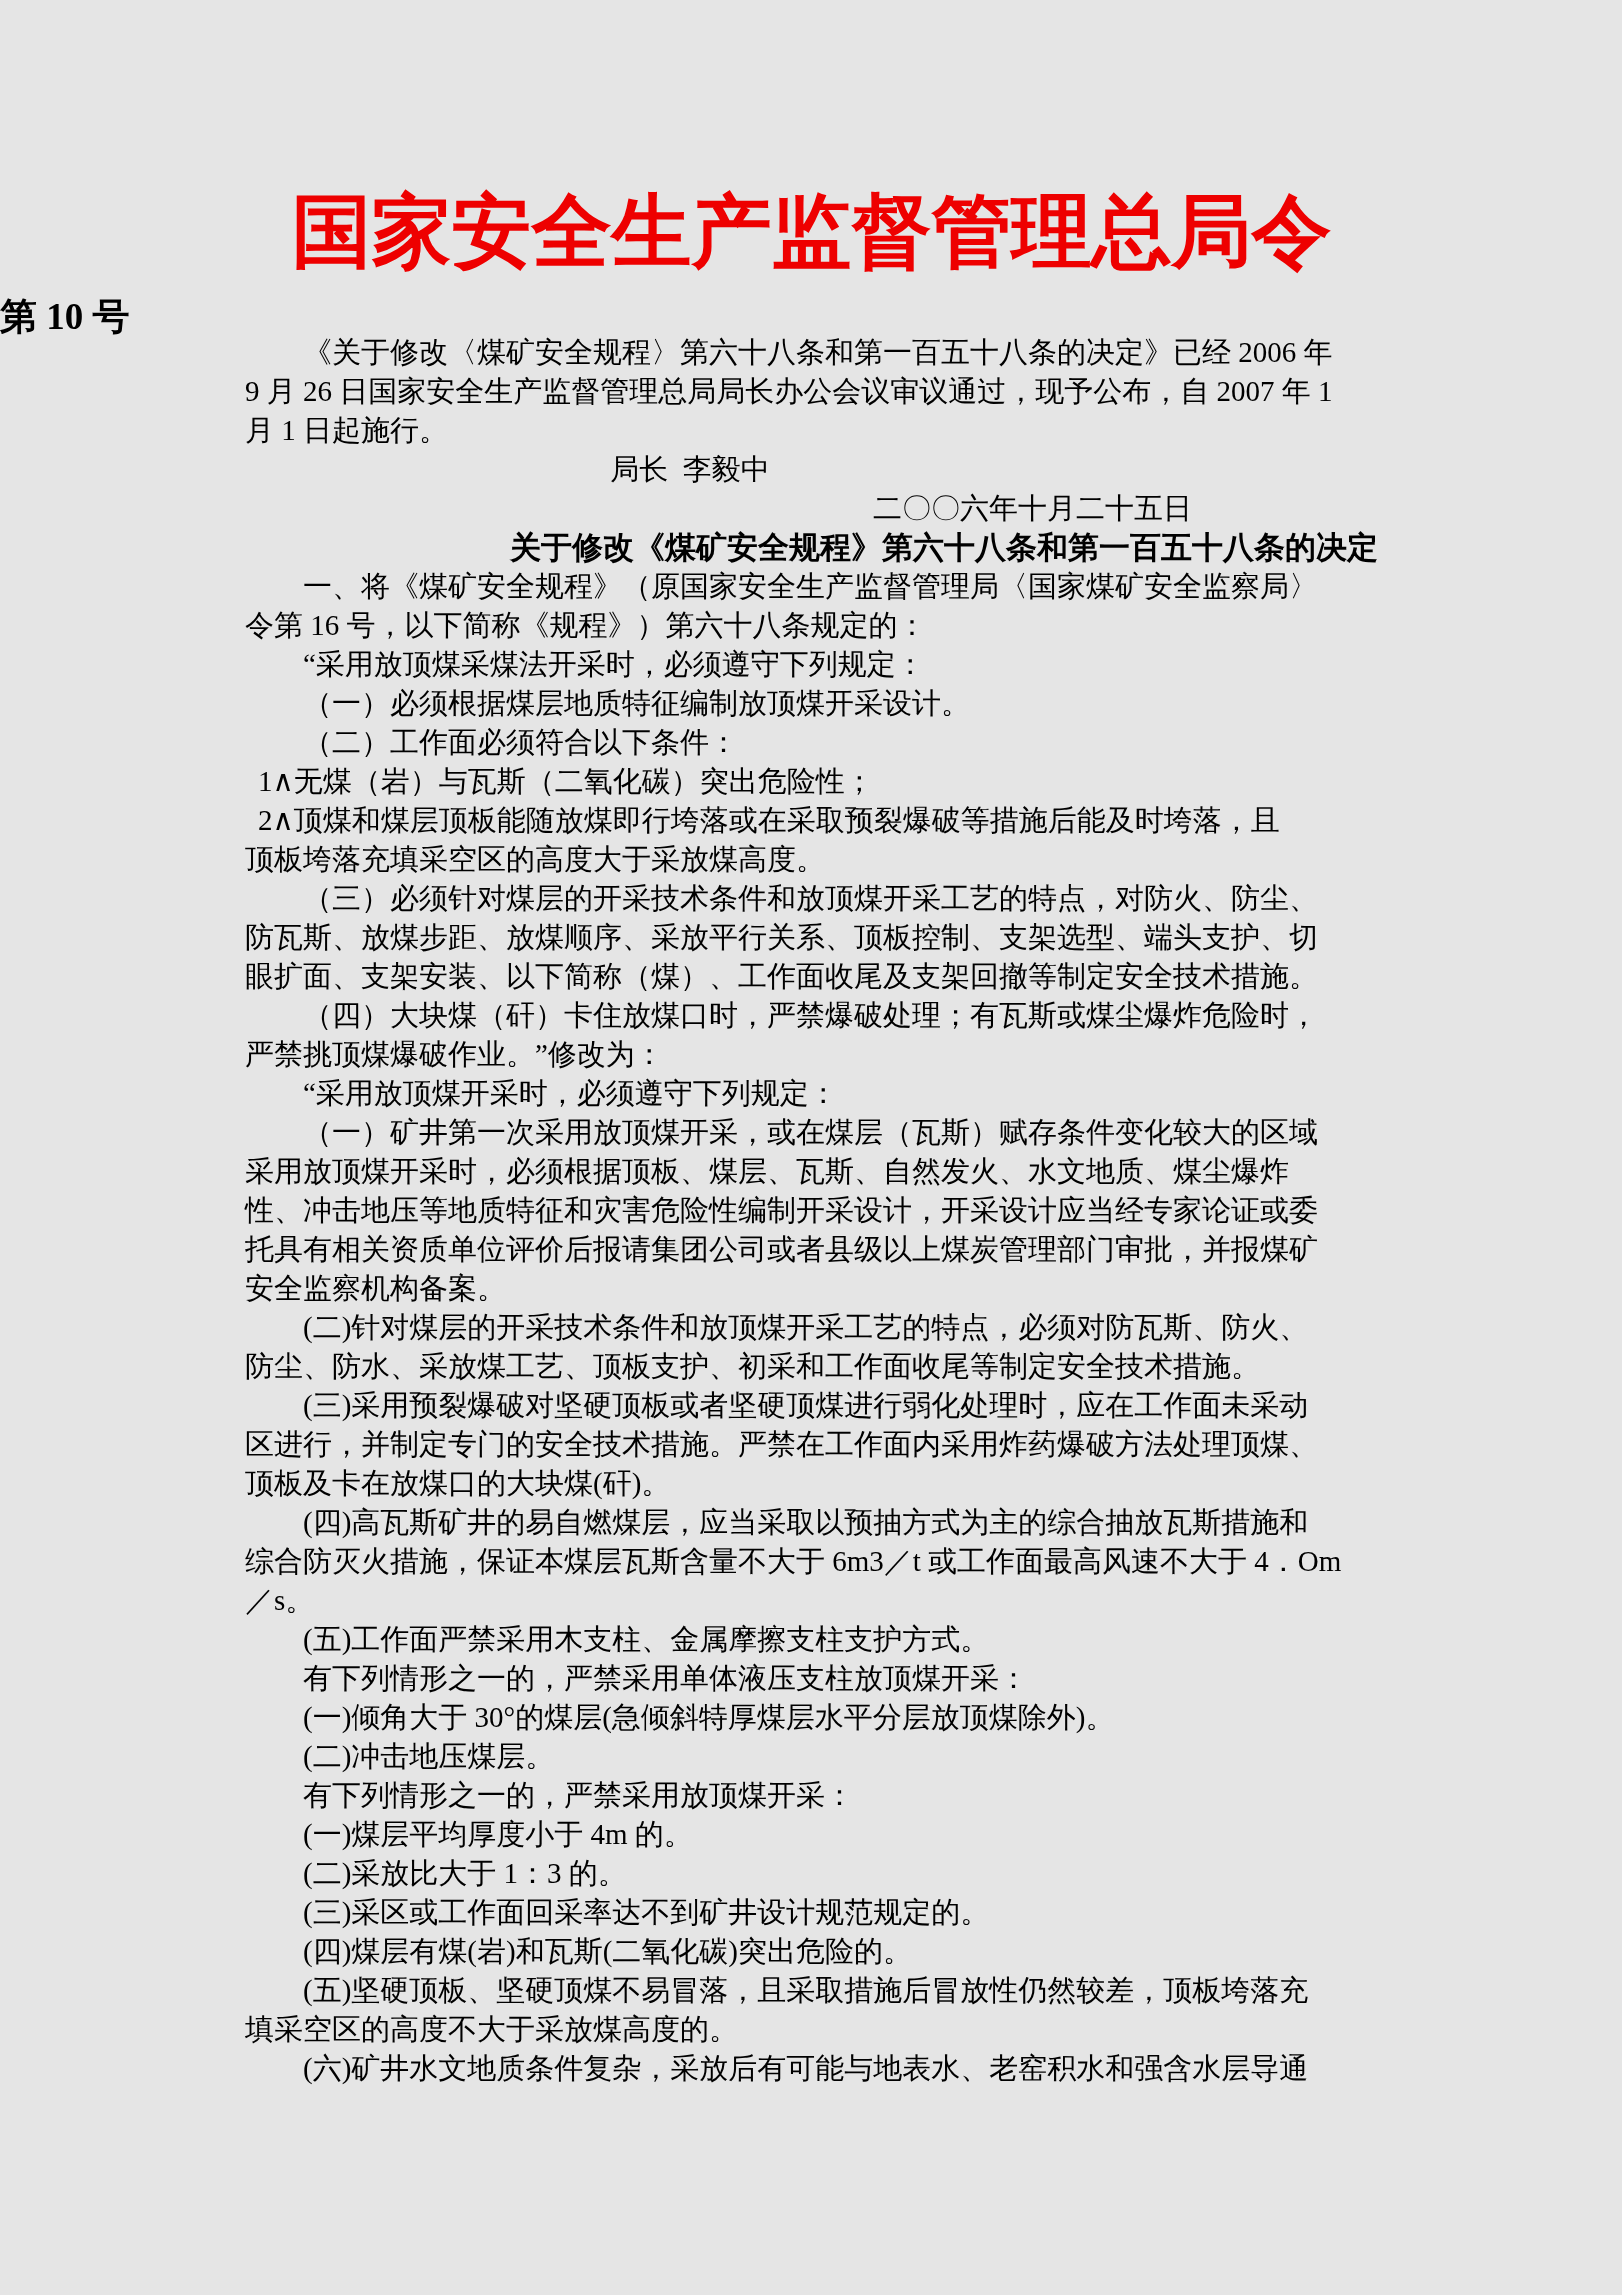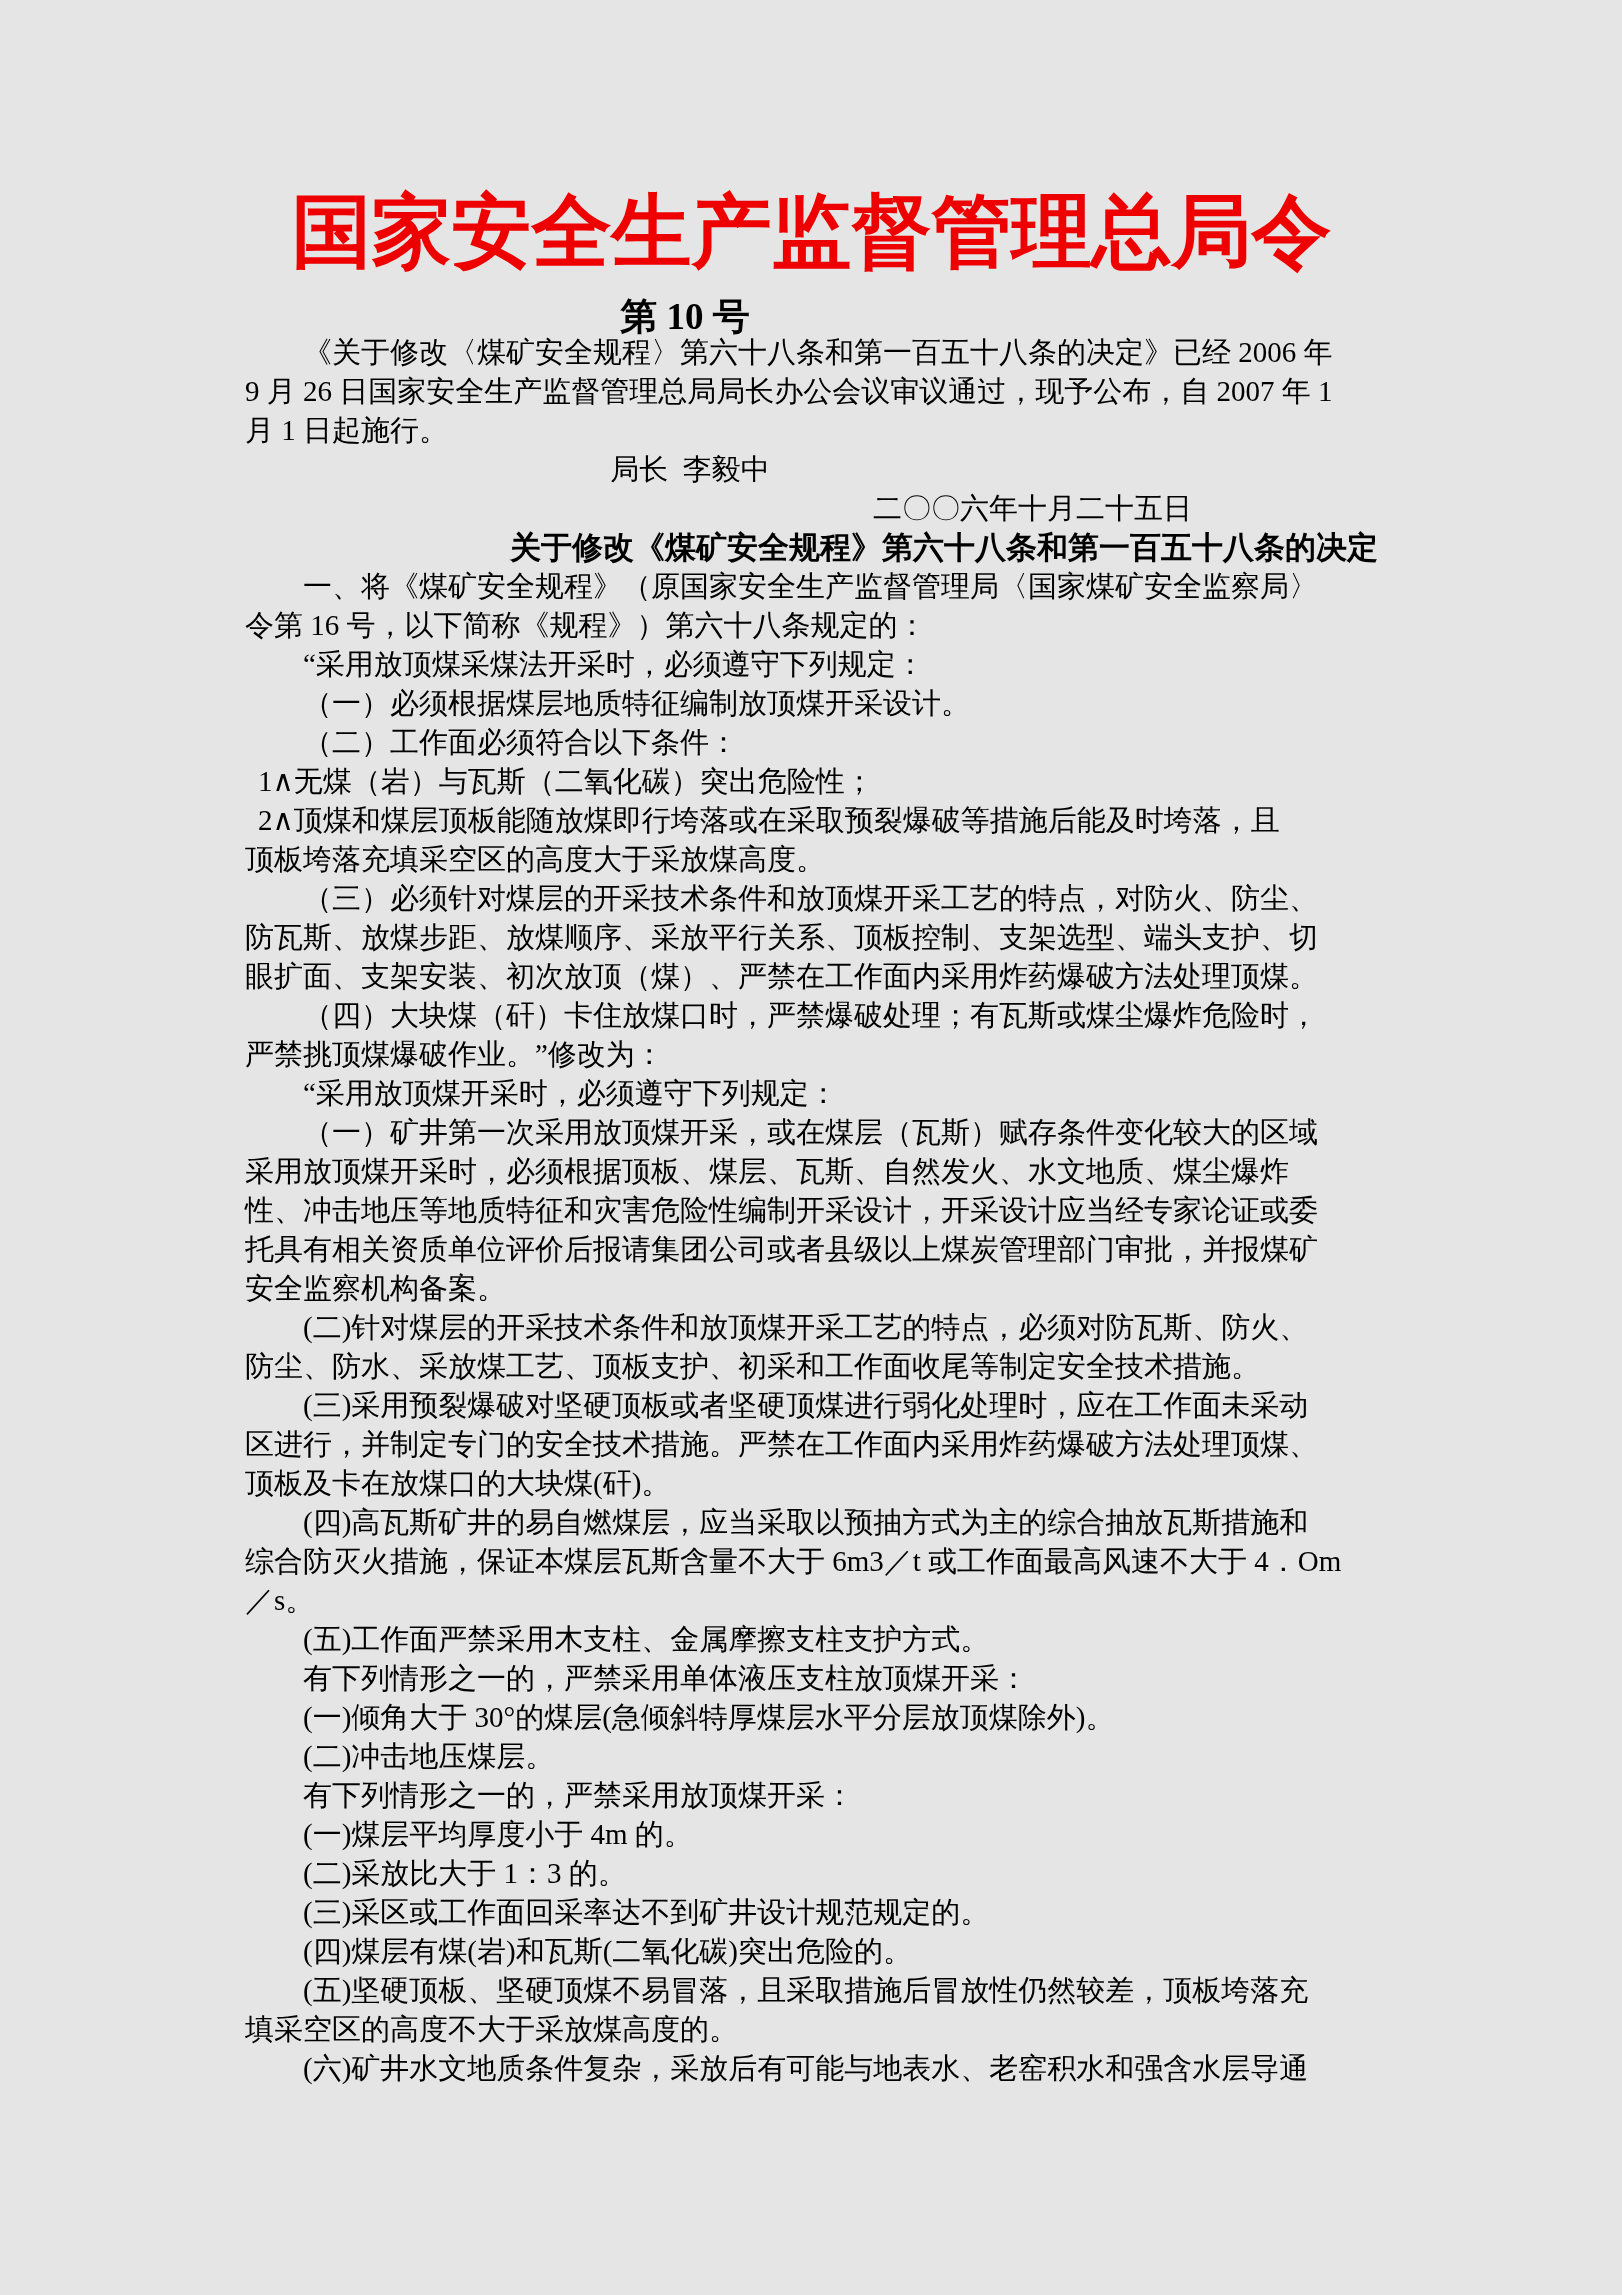--- a/index.html
+++ b/index.html
@@ -26,26 +26,25 @@
     font-size: 80px;
     line-height: 111px;
     font-weight: bold;
     white-space: nowrap;
   }
   .issue-no {
     position: absolute;
     top: 291px;
     left: 0;
     width: 1354px;
-    text-align: center;
+    text-align: left;
     font-size: 37px;
     line-height: 52px;
     font-weight: bold;
     white-space: pre;
-    margin-left: 8px;
   }
   .body-text {
     position: absolute;
     top: 333px;
     left: 245px;
     width: 1133px;
     font-size: 29px;
     line-height: 39px;
   }
   .ln {
@@ -79,21 +78,21 @@
       <div class="ln l-p">一、将《煤矿安全规程》（原国家安全生产监督管理局〈国家煤矿安全监察局〉</div>
       <div class="ln l-c">令第 16 号，以下简称《规程》）第六十八条规定的：</div>
       <div class="ln l-p">“采用放顶煤采煤法开采时，必须遵守下列规定：</div>
       <div class="ln l-p">（一）必须根据煤层地质特征编制放顶煤开采设计。</div>
       <div class="ln l-p">（二）工作面必须符合以下条件：</div>
       <div class="ln l-num">1∧无煤（岩）与瓦斯（二氧化碳）突出危险性；</div>
       <div class="ln l-num">2∧顶煤和煤层顶板能随放煤即行垮落或在采取预裂爆破等措施后能及时垮落，且</div>
       <div class="ln l-c">顶板垮落充填采空区的高度大于采放煤高度。</div>
       <div class="ln l-p">（三）必须针对煤层的开采技术条件和放顶煤开采工艺的特点，对防火、防尘、</div>
       <div class="ln l-c">防瓦斯、放煤步距、放煤顺序、采放平行关系、顶板控制、支架选型、端头支护、切</div>
-      <div class="ln l-c">眼扩面、支架安装、初次放顶（煤）、严禁在工作面内采用炸药爆破方法处理顶煤。</div>
+      <div class="ln l-c">眼扩面、支架安装、以下简称（煤）、工作面收尾及支架回撤等制定安全技术措施。</div>
       <div class="ln l-p">（四）大块煤（矸）卡住放煤口时，严禁爆破处理；有瓦斯或煤尘爆炸危险时，</div>
       <div class="ln l-c">严禁挑顶煤爆破作业。”修改为：</div>
       <div class="ln l-p">“采用放顶煤开采时，必须遵守下列规定：</div>
       <div class="ln l-p">（一）矿井第一次采用放顶煤开采，或在煤层（瓦斯）赋存条件变化较大的区域</div>
       <div class="ln l-c">采用放顶煤开采时，必须根据顶板、煤层、瓦斯、自然发火、水文地质、煤尘爆炸</div>
       <div class="ln l-c">性、冲击地压等地质特征和灾害危险性编制开采设计，开采设计应当经专家论证或委</div>
       <div class="ln l-c">托具有相关资质单位评价后报请集团公司或者县级以上煤炭管理部门审批，并报煤矿</div>
       <div class="ln l-c">安全监察机构备案。</div>
       <div class="ln l-p">(二)针对煤层的开采技术条件和放顶煤开采工艺的特点，必须对防瓦斯、防火、</div>
       <div class="ln l-c">防尘、防水、采放煤工艺、顶板支护、初采和工作面收尾等制定安全技术措施。</div>

